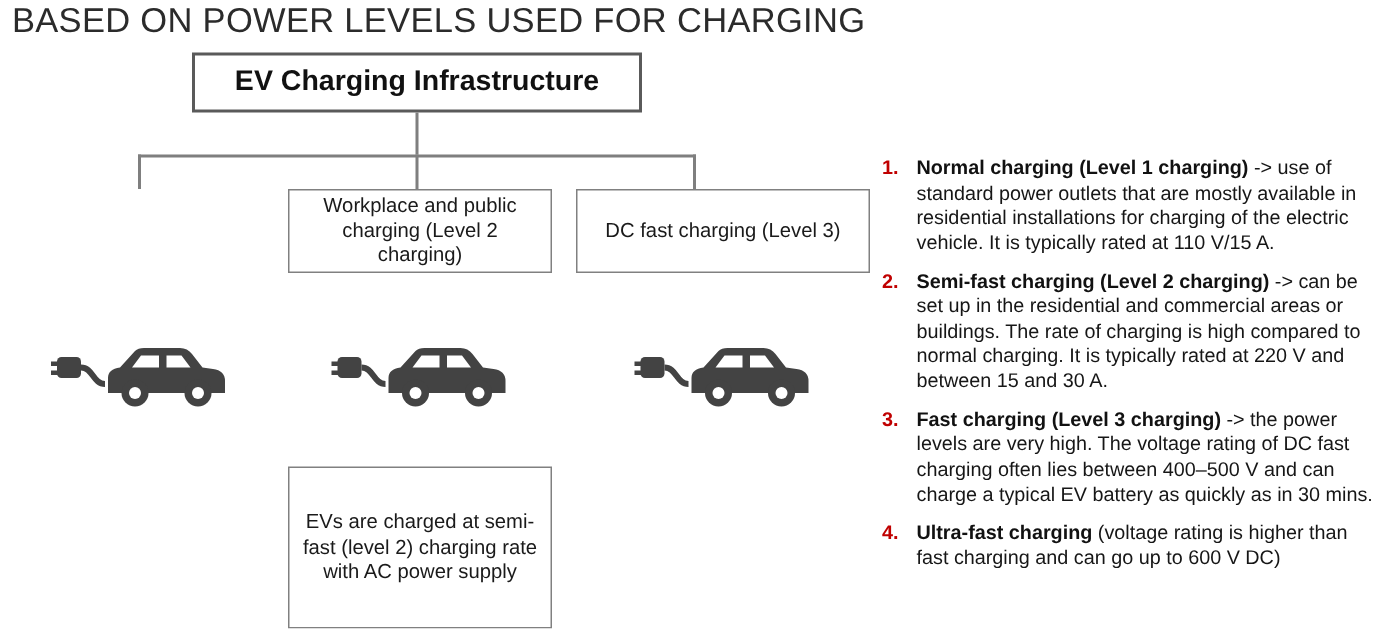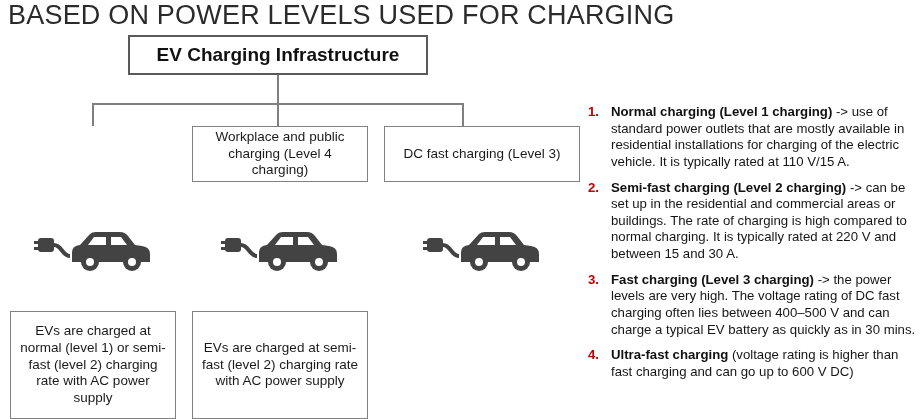--- a/index.html
+++ b/index.html
@@ -14,21 +14,21 @@
     font-family: "Liberation Sans", sans-serif;
     color: #1a1a1a;
     overflow: hidden;
   }
 
   
   #page-heading {
     position: absolute;
     left: 8px;
     top: 0px;
-    font-size: 27px;
+    font-size: 23px;
     letter-spacing: 0.2px;
     color: #2b2b2b;
     white-space: nowrap;
   }
 
   
   #diagram {
     position: absolute;
     left: 0;
     top: 28px;
@@ -154,23 +154,22 @@
         <path d="M66 19 L60 27 L78 27 L78 19 Z" fill="#ffffff"></path>
         <path d="M83 19 L83 27 L99 27 L93 19 Z" fill="#ffffff"></path>
       </g>
 
       <circle cx="62" cy="44" r="9" fill="#434343"></circle>
       <circle cx="62" cy="44" r="4" fill="#ffffff"></circle>
       <circle cx="104" cy="44" r="9" fill="#434343"></circle>
       <circle cx="104" cy="44" r="4" fill="#ffffff"></circle>
     </svg>
   </div>
-  <div class="node-box node-bottom col1">EVs are charged at normal (level 1) or semi-fast (level 2) charging rate with AC power supply</div>
-
-  <div class="node-box node-top col2">Workplace and public charging (Level 4 charging)</div>
+
+  <div class="node-box node-top col2">Workplace and public charging (Level 2 charging)</div>
   <div class="car-wrap col2">
     <svg class="car-svg" width="130" height="60" viewBox="0 0 130 60" aria-hidden="true">
       <g fill="#434343">
         <rect x="10" y="20" width="16" height="14" rx="3"></rect>
         <rect x="6" y="23" width="5" height="3"></rect>
         <rect x="6" y="29" width="5" height="3"></rect>
         <path d="M26 27 C 34 27, 34 38, 42 38" stroke="#434343" stroke-width="4" fill="none"></path>
         <path d="M44 44 L44 34 Q44 28 52 27 L62 16 Q64 14 68 14 L92 14 Q97 14 100 18 L107 27 L114 28 Q122 29 122 36 L122 44 Z"></path>
         <path d="M66 19 L60 27 L78 27 L78 19 Z" fill="#ffffff"></path>
         <path d="M83 19 L83 27 L99 27 L93 19 Z" fill="#ffffff"></path>

